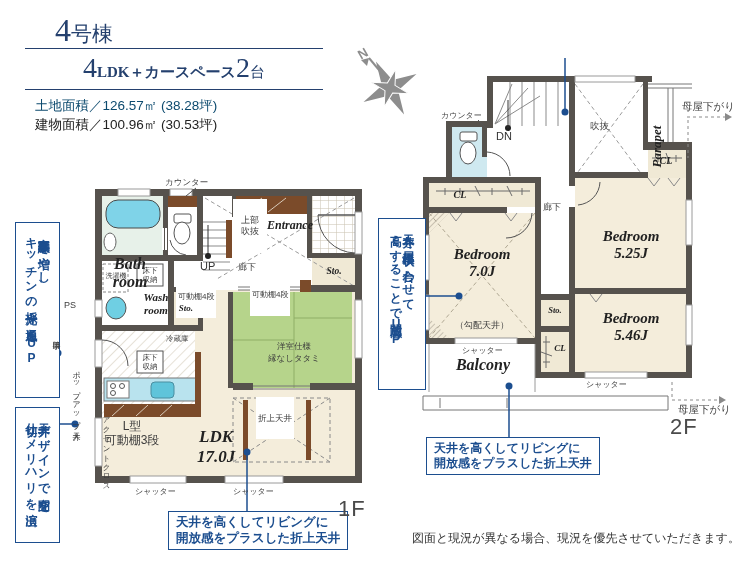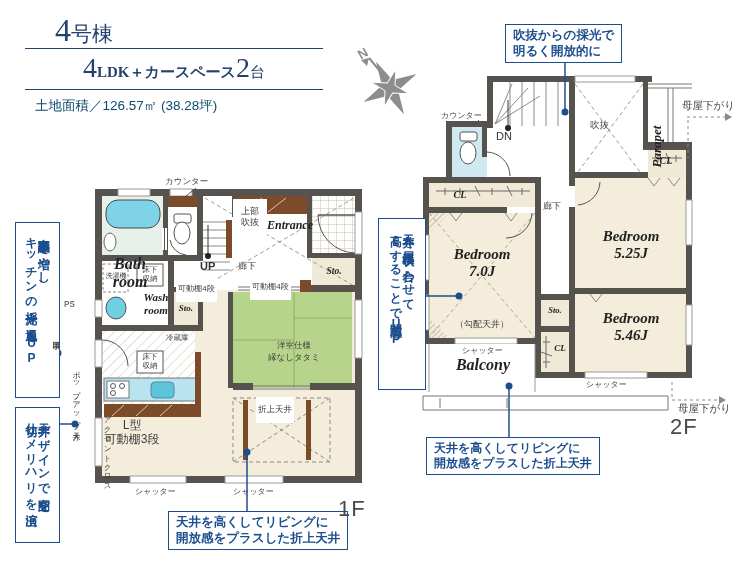--- a/index.html
+++ b/index.html
@@ -1,54 +1,55 @@
 <!DOCTYPE html>
 <html><head>
 <meta charset="utf-8">
 <style>
   html,body{margin:0;padding:0;background:#fff;}
   .page{position:relative;width:749px;height:565px;background:#fff;overflow:hidden;
         font-family:"Liberation Sans",sans-serif;}
   .abs{position:absolute;}
   svg{position:absolute;}
   
-  .sm{position:absolute;font-size:8.5px;line-height:1.2;color:#3c3c3c;white-space:pre-line;font-family:Liberation Mono, monospace;}
+  .sm{position:absolute;font-size:8.5px;line-height:1.2;color:#3c3c3c;white-space:pre-line;}
   .c{text-align:center;}
   
   .rm{position:absolute;font-family:"Liberation Serif",serif;font-style:italic;font-weight:bold;
       color:#222;text-align:center;white-space:pre-line;line-height:1.15;}
   
   .vt{writing-mode:vertical-rl;text-orientation:upright;letter-spacing:1px;}
   
   .co{position:absolute;border:1.5px solid #1c4e8f;background:#fff;color:#1c4e8f;
       font-weight:bold;font-size:12.5px;line-height:1.25;padding:3px 7px;white-space:pre-line;}
   .cov{position:absolute;border:1.5px solid #1c4e8f;background:#fff;color:#1c4e8f;
        font-weight:bold;font-size:12px;display:flex;flex-direction:row-reverse;
        justify-content:center;padding:6px 3px;}
   .cov span{writing-mode:vertical-rl;text-orientation:upright;letter-spacing:1px;line-height:1.05;}
   
   .t-navy{color:#24406e;}
   .hrule{position:absolute;height:1px;background:#24406e;}
   .floorlbl{position:absolute;font-size:22px;color:#4a4a4a;letter-spacing:1px;}
-  .chip{background:#fff;padding:8px 2px;}
+  .chip{background:#fff;padding:16px 2px;}
 </style>
 </head>
 <body>
 
 <div class="page">
 
   <div class="abs" style="left:55px;top:12px;font-family:'Liberation Serif',serif;">
     <span class="t-navy" style="font-size:32px;">4</span><span class="t-navy" style="font-size:21px;">号棟</span>
   </div>
   <div class="hrule" style="left:25px;top:48px;width:298px;"></div>
   <div class="abs" style="left:25px;top:52px;width:298px;text-align:center;font-family:'Liberation Serif',serif;">
     <span class="t-navy" style="font-size:28px;">4</span><span class="t-navy" style="font-size:15px;font-weight:bold;">LDK＋カースペース</span><span class="t-navy" style="font-size:28px;">2</span><span class="t-navy" style="font-size:15px;">台</span>
   </div>
   <div class="hrule" style="left:25px;top:89px;width:298px;"></div>
   <div class="abs" style="left:35px;top:97px;font-size:13.5px;color:#0c4a6e;">土地面積／126.57㎡ (38.28坪)</div>
+  <div class="abs" style="left:35px;top:116px;font-size:13.5px;color:#222;">建物面積／100.96㎡ (30.53坪)</div>
 
   <svg style="left:85px;top:160px;" width="290" height="350" viewBox="85 160 290 350">
     <defs>
       <pattern id="grid" width="8" height="8" patternUnits="userSpaceOnUse">
         <path d="M8,0 H0 V8" fill="none" stroke="#c8c0ae" stroke-width="1"></path>
       </pattern>
       <pattern id="hatch" width="7" height="7" patternUnits="userSpaceOnUse" patternTransform="rotate(45)">
         <line x1="0" y1="0" x2="0" y2="7" stroke="#cdc4b0" stroke-width="1"></line>
       </pattern>
       <pattern id="hatch2" width="4" height="4" patternUnits="userSpaceOnUse" patternTransform="rotate(45)">
@@ -272,56 +273,56 @@
 
   <div class="cov" style="left:15px;top:222px;width:37px;height:162px;">
     <span>家事動線を増やし、</span>
     <span>キッチンの採光や通風をUP</span>
   </div>
   <div class="cov" style="left:15px;top:407px;width:37px;height:122px;">
     <span>天井デザインで空間を</span>
     <span>仕切りメリハリを演出</span>
   </div>
 
-  <div class="co" style="left:505px;top:24px;">吹抜からの採光で
-明るく開放的に</div>
   <div class="cov" style="left:378px;top:218px;width:40px;height:158px;">
     <span>天井を屋根形状に合わせて</span>
     <span>高くすることで開放感UP</span>
   </div>
   <div class="co" style="left:168px;top:511px;">天井を高くしてリビングに
 開放感をプラスした折上天井</div>
   <div class="co" style="left:426px;top:437px;font-size:12px;">天井を高くしてリビングに
 開放感をプラスした折上天井</div>
 
   <div class="sm" style="left:165px;top:177px;">カウンター</div>
   <div class="rm" style="left:100px;top:227px;width:60px;font-size:16px;margin-top:28px;">Bath
 room</div>
   <div class="sm c chip" style="left:233px;top:199px;width:30px;font-size:9px;">上部
 吹抜</div>
   <div class="rm" style="left:260px;top:219px;width:60px;font-size:12px;">Entrance</div>
-  <div class="abs" style="left:200px;top:260px;font-size:11px;color:#333;font-weight:bold;">UP</div>
+  <div class="abs" style="left:200px;top:260px;font-size:11px;color:#333;">UP</div>
   <div class="sm" style="left:238px;top:262px;font-size:9px;">廊下</div>
   <div class="sm chip" style="left:176px;top:276px;font-size:8px;">可動棚4段</div>
   <div class="sm chip" style="left:250px;top:274px;font-size:8px;">可動棚4段</div>
   <div class="sm c" style="left:103px;top:272px;width:26px;font-size:7px;">洗濯機</div>
   <div class="sm c" style="left:138px;top:266px;width:24px;font-size:7.5px;">床下
 収納</div>
   <div class="rm" style="left:126px;top:291px;width:60px;font-size:11px;">Wash
 room</div>
   <div class="rm" style="left:172px;top:303px;width:28px;font-size:9px;">Sto.</div>
   <div class="rm" style="left:318px;top:266px;width:32px;font-size:9.5px;">Sto.</div>
   <div class="sm c" style="left:264px;top:341px;width:60px;">洋室仕様</div>
   <div class="sm c" style="left:258px;top:353px;width:72px;">縁なしタタミ</div>
   <div class="sm" style="left:166px;top:334px;font-size:7.5px;">冷蔵庫</div>
   <div class="sm c" style="left:138px;top:353px;width:24px;font-size:7.5px;">床下
 収納</div>
   <div class="sm c" style="left:104px;top:419px;width:56px;font-size:12px;">L型
 可動棚3段</div>
   <div class="sm vt" style="left:102px;top:411px;font-size:7.5px;">アクセントクロス</div>
+  <div class="rm" style="left:185px;top:427px;width:62px;font-size:17px;">LDK
+17.0J</div>
   <div class="sm chip" style="left:256px;top:397px;font-size:8.5px;">折上天井</div>
   <div class="sm" style="left:135px;top:487px;font-size:8px;">シャッター</div>
   <div class="sm" style="left:233px;top:487px;font-size:8px;">シャッター</div>
   <div class="sm vt" style="left:71px;top:365px;font-size:8px;">ポップアップ天井</div>
   <div class="sm vt" style="left:51px;top:334px;font-size:8px;">勝手口</div>
   <div class="sm" style="left:64px;top:300px;font-size:9px;">PS</div>
   <div class="floorlbl" style="left:338px;top:484px;margin-top:12px;">1F</div>
 
   <div class="sm" style="left:441px;top:111px;font-size:8px;">カウンター</div>
   <div class="abs" style="left:496px;top:130px;font-size:11px;color:#333;">DN</div>
@@ -340,14 +341,15 @@
   <div class="rm" style="left:581px;top:310px;width:100px;font-size:15px;">Bedroom
 5.46J</div>
   <div class="rm" style="left:541px;top:306px;width:28px;font-size:8.5px;">Sto.</div>
   <div class="rm" style="left:447px;top:356px;width:72px;font-size:16px;">Balcony</div>
   <div class="sm" style="left:462px;top:346px;font-size:8px;">シャッター</div>
   <div class="sm" style="left:586px;top:380px;font-size:8px;">シャッター</div>
   <div class="sm" style="left:678px;top:403px;font-size:10.5px;">母屋下がり</div>
   <div class="floorlbl" style="left:670px;top:414px;">2F</div>
 
   <div class="abs" style="left:358px;top:46px;font-size:13px;font-weight:bold;color:#8d8d8d;transform:rotate(-30deg);">N</div>
+  <div class="abs" style="left:412px;top:530px;font-size:12px;color:#333;">図面と現況が異なる場合、現況を優先させていただきます。</div>
 
 </div>
 
 </body></html>

